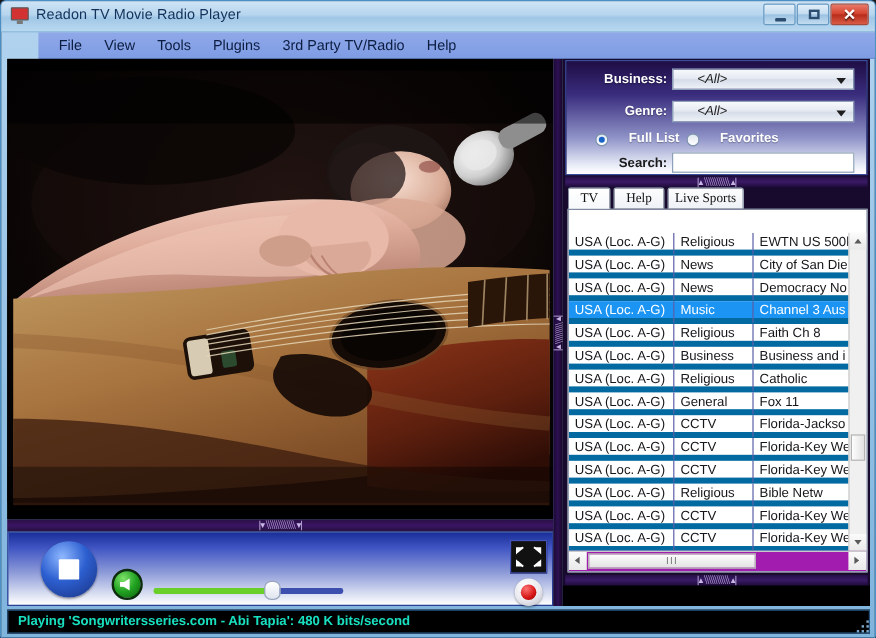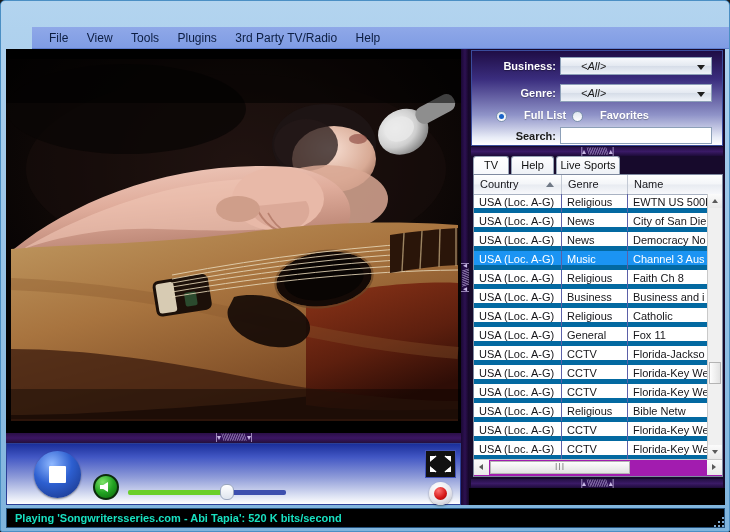--- a/index.html
+++ b/index.html
@@ -343,20 +343,21 @@
     position: absolute; top: 0; height: 18px;
     box-sizing: border-box;
     font-size: 11px; color: #111;
     text-align: center;
     line-height: 16px;
     border: 1px solid #97a3b5;
     border-bottom: none;
     background: linear-gradient(to bottom,#fdfdfe 0%,#eef1f6 100%);
     border-radius: 3px 3px 0 0;
     cursor: pointer;
+    font-family: Liberation Serif, serif;
   }
   .tab.active {
     background: linear-gradient(to bottom,#ffffff 0%,#f6f8fb 100%);
     font-weight: normal;
     height: 19px;
   }
   #tab-tv { left: 0; width: 36px; }
   #tab-radio { left: 38px; width: 43px; }
   #tab-sports { left: 83px; width: 64px; }
 
@@ -510,20 +511,37 @@
   }
   #resize-grip i {
     position: absolute; width: 2px; height: 2px; background: #7ea7cc;
   }
 </style>
 </head>
 <body>
 
 <div id="app-window">
 
+  <div id="title-bar">
+    <div id="app-icon">
+      <div class="screen"></div>
+        <div class="stand"></div>
+    </div>
+    <div id="title-text">Readon TV Movie Radio Player</div>
+
+    <div class="win-btn" id="btn-minimize">
+      <span class="glyph"></span>
+    </div>
+    <div class="win-btn" id="btn-maximize">
+      <span class="glyph"></span>
+    </div>
+    <div class="win-btn" id="btn-close">
+      <span class="glyph">✕</span>
+    </div>
+  </div>
 
   <div id="menu-bar">
     <div class="menu-inner">
       <span class="menu-item">File</span>
       <span class="menu-item">View</span>
       <span class="menu-item">Tools</span>
       <span class="menu-item">Plugins</span>
       <span class="menu-item">3rd Party TV/Radio</span>
       <span class="menu-item">Help</span>
     </div>
@@ -724,26 +742,20 @@
       <span class="grip-h">|▴ ⧹⧹⧹⧹⧹⧹⧹⧹⧹⧹⧹⧹ ▴|</span>
     </div>
 
     <div id="tabs">
       <div class="tab active" id="tab-tv">TV</div>
       <div class="tab" id="tab-radio">Help</div>
       <div class="tab" id="tab-sports">Live Sports</div>
     </div>
 
     <div id="list-box">
-      <div id="table-head">
-        <div class="th" id="th-country">Country</div>
-        <div id="sort-arrow"></div>
-        <div class="th" id="th-genre">Genre</div>
-        <div class="th" id="th-name">Name</div>
-      </div>
 
       <div id="rows">
 
       <div class="row">
             <div class="cell c-country">USA (Loc. A-G)</div>
             <div class="cell c-genre">Religious</div>
             <div class="cell c-name">EWTN US 500k</div>
           </div>
           <div class="row">
             <div class="cell c-country">USA (Loc. A-G)</div>
@@ -835,21 +847,21 @@
       </div>
     </div>
 
     <div id="panel-hsplit2">
       <span class="grip-h">|▴ ⧹⧹⧹⧹⧹⧹⧹⧹⧹⧹⧹⧹ ▴|</span>
     </div>
     <div id="panel-blackfill"></div>
   </div>
 
   <div id="status-bar">
-    <div id="status-text">Playing 'Songwritersseries.com - Abi Tapia': 520 K bits/second</div>
+    <div id="status-text">Playing 'Songwritersseries.com - Abi Tapia': 480 K bits/second</div>
   </div>
 
   <div id="resize-grip">
     <i style="left:8px;top:0"></i>
     <i style="left:4px;top:4px"></i>
       <i style="left:8px;top:4px"></i>
     <i style="left:0px;top:8px"></i>
       <i style="left:4px;top:8px"></i>
       <i style="left:8px;top:8px"></i>
   </div>

